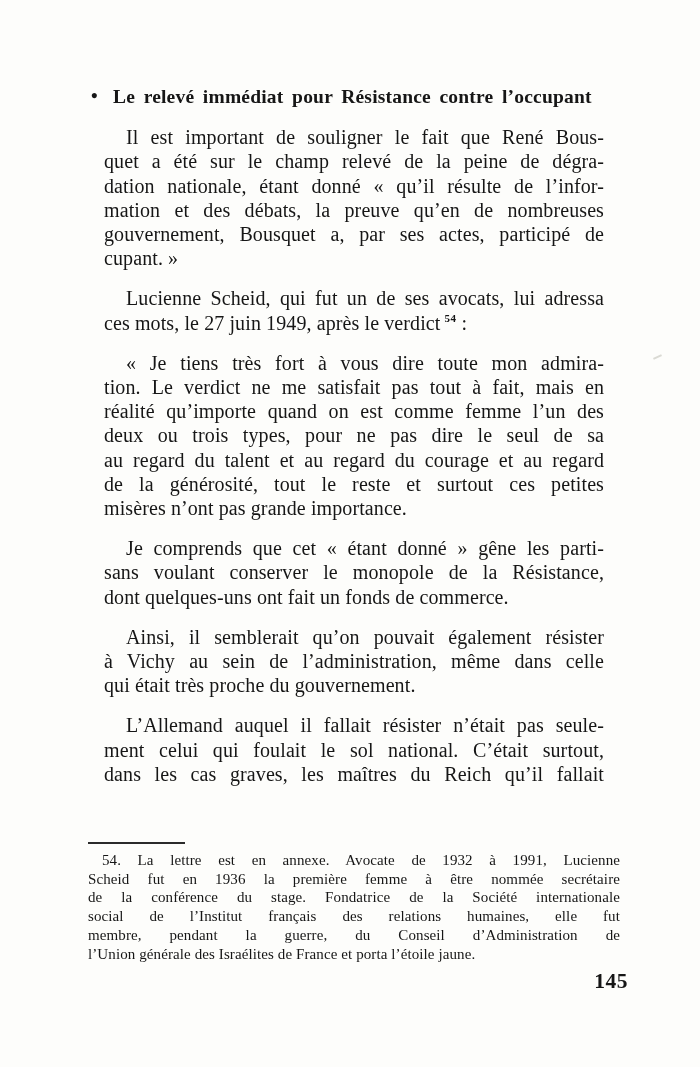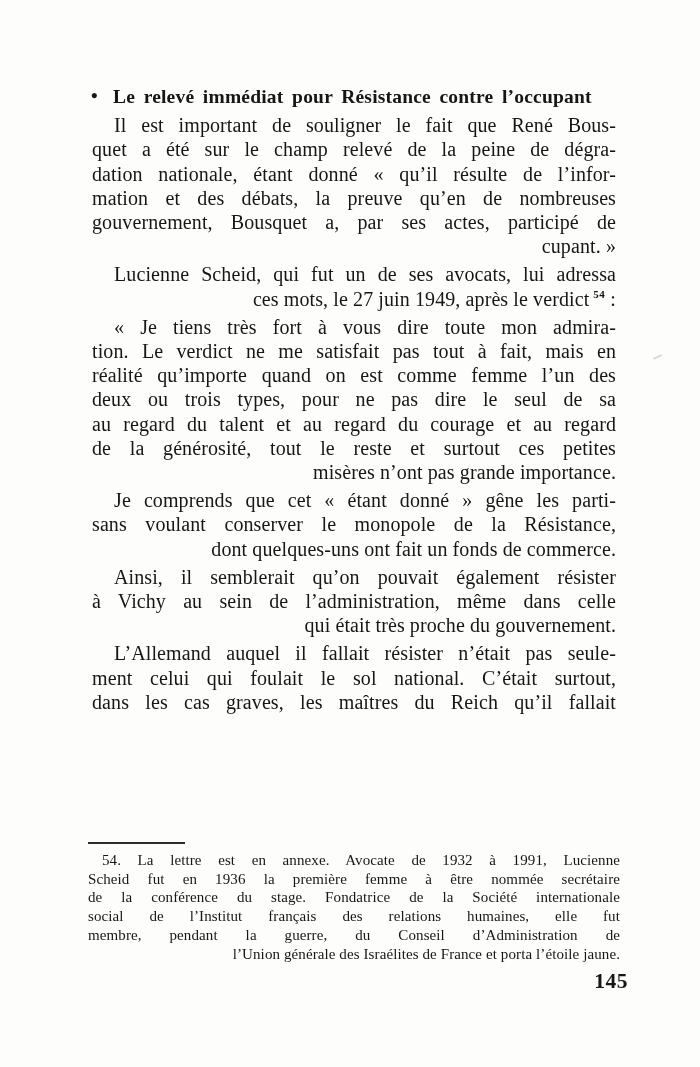--- a/index.html
+++ b/index.html
@@ -28,33 +28,33 @@
     line-height: 24.2px;
     word-spacing: 3.5px;
     letter-spacing: 0.2px;
   }
   .bullet {
     position: absolute;
     left: 3px;
     top: -1px;
     font-size: 19px;
   }
-  .para { margin: 4px; padding: 0; }
+  .para { margin: 16px; padding: 0; }
   .line {
     display: block;
     font-size: 20px;
     line-height: 24.2px;
     letter-spacing: 0.1px;
   }
   .jl {            
     text-align: justify;
     text-align-last: justify;
     text-justify: inter-word;
   }
-  .ll { text-align: right; }   
+  .ll { text-align: left; }   
   .first { text-indent: 22px; }
   .fnref {
     font-size: 11px;
     font-weight: 700;
     vertical-align: super;
     line-height: 0;
     margin: 0 5px 0 4px;
     letter-spacing: 0.5px;
   }
   .fn-divider {

